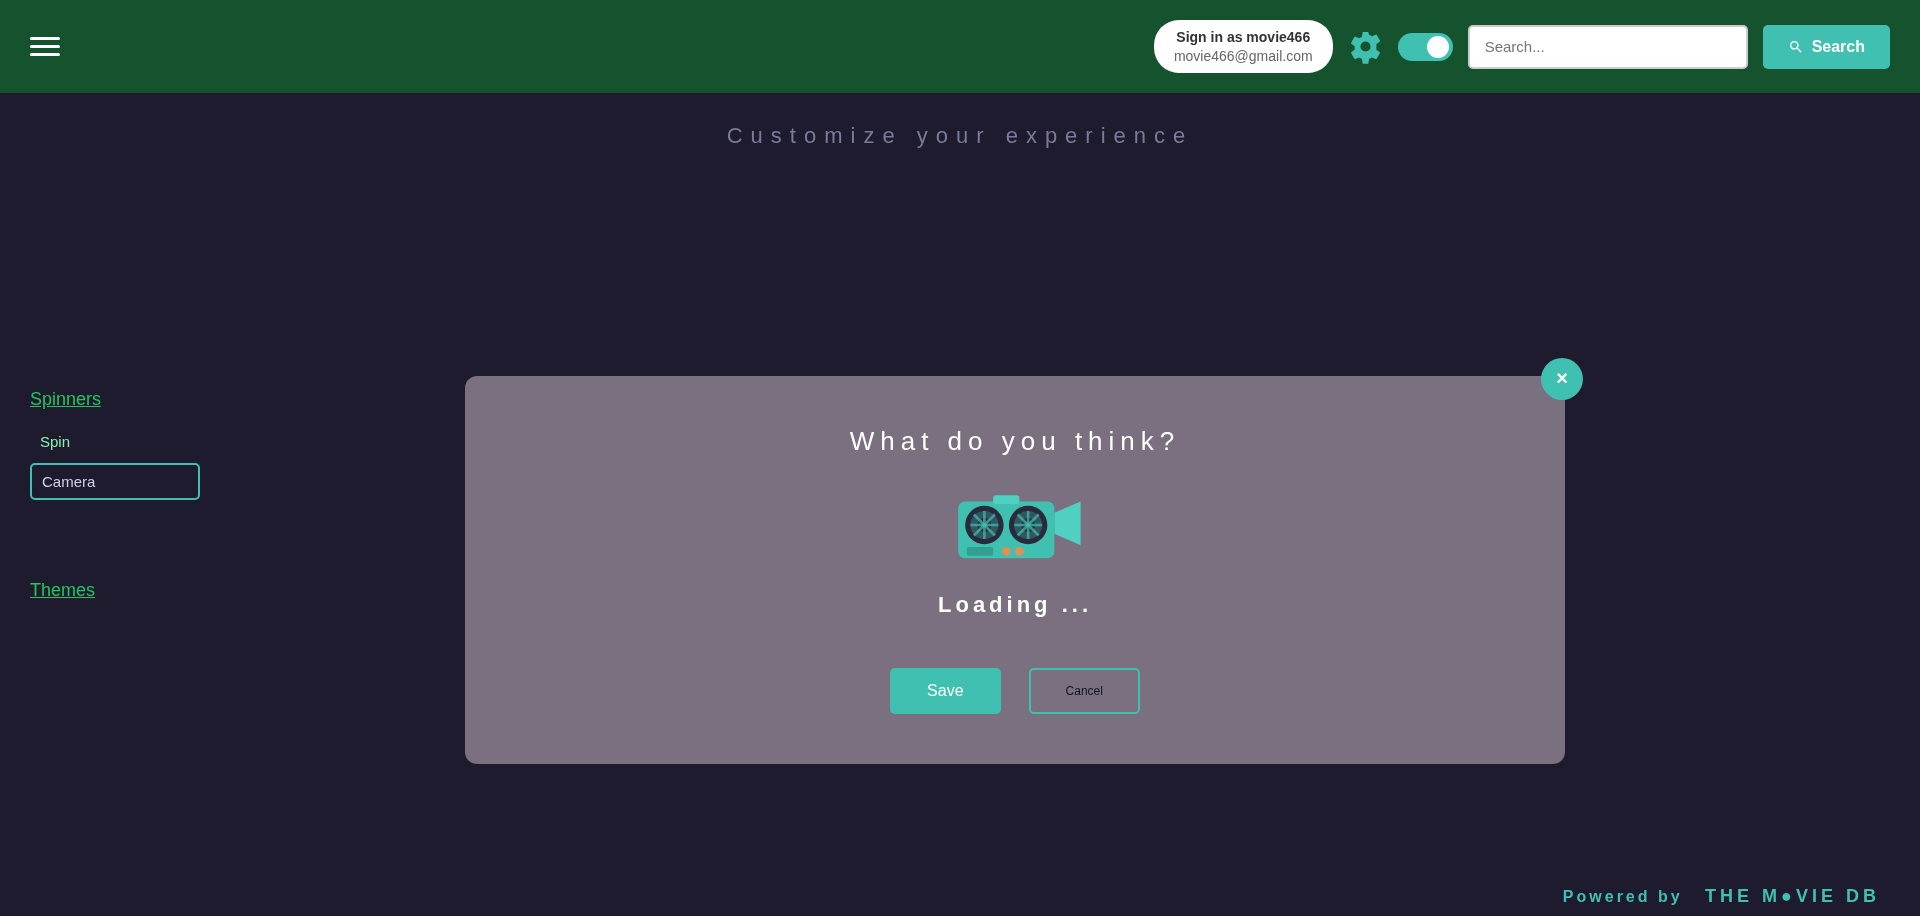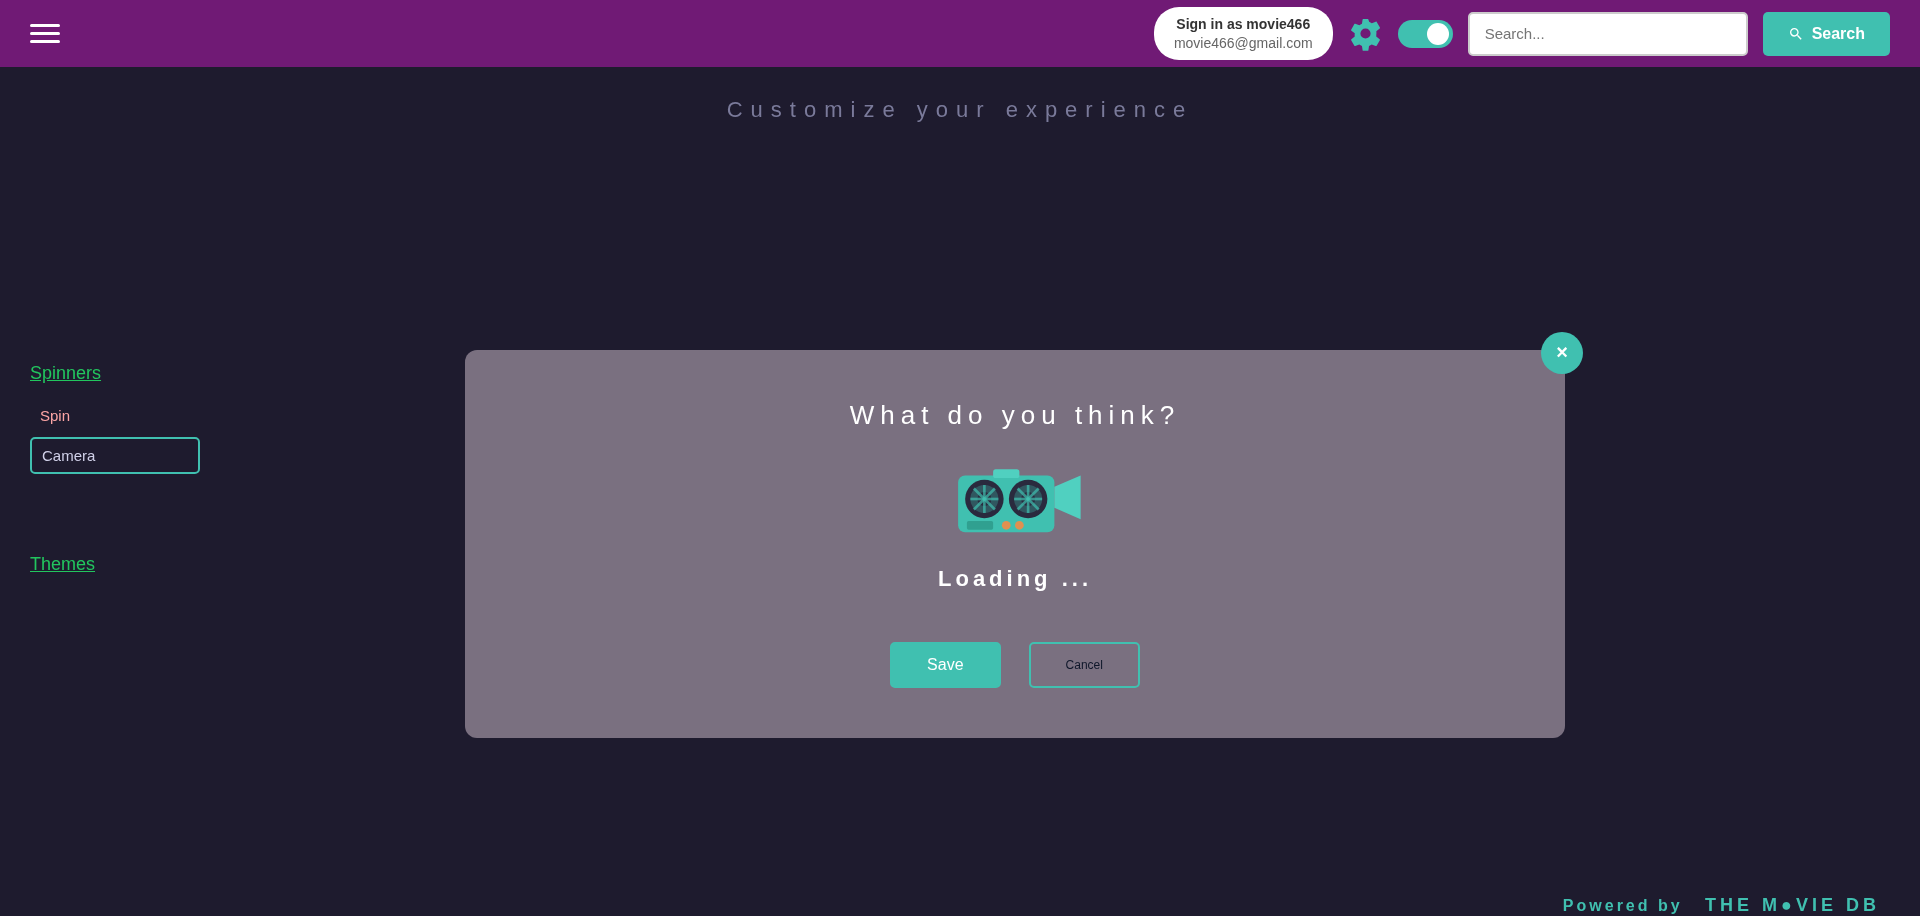--- a/index.html
+++ b/index.html
@@ -8,22 +8,22 @@
       height: 916px;
       background-color: #1e1b2e;
       font-family: Arial, sans-serif;
       overflow: hidden;
       position: relative;
     }
 
     
     .header {
       width: 100%;
-      height: 67px;
-      background-color: #701a75;
+      height: 93px;
+      background-color: #14532d;
       display: flex;
       align-items: center;
       padding: 0 30px;
       position: relative;
       z-index: 10;
     }
     .hamburger-icon {
       display: flex;
       flex-direction: column;
       gap: 5px;
@@ -138,21 +138,21 @@
       flex-shrink: 0;
     }
     .sidebar-section-title {
       color: #22c55e;
       font-size: 18px;
       font-weight: normal;
       margin-bottom: 15px;
       text-decoration: underline;
     }
     .sidebar-item {
-      color: #fca5a5;
+      color: #86efac;
       font-size: 15px;
       padding: 8px 10px;
       cursor: pointer;
       border-radius: 5px;
       margin-bottom: 5px;
     }
     .sidebar-item.active {
       border: 2px solid #40c0b0;
       color: #d0d0e8;
     }
@@ -231,21 +231,21 @@
 
     
     .footer {
       position: absolute;
       bottom: 0;
       left: 0;
       right: 0;
       height: 40px;
       background: #1e1b2e;
       display: flex;
-      align-items: flex-end;
+      align-items: center;
       justify-content: flex-end;
       padding-right: 40px;
     }
     .powered-by {
       color: #40c0b0;
       font-size: 13px;
       letter-spacing: 2px;
     }
     .powered-by span {
       font-size: 16px;

